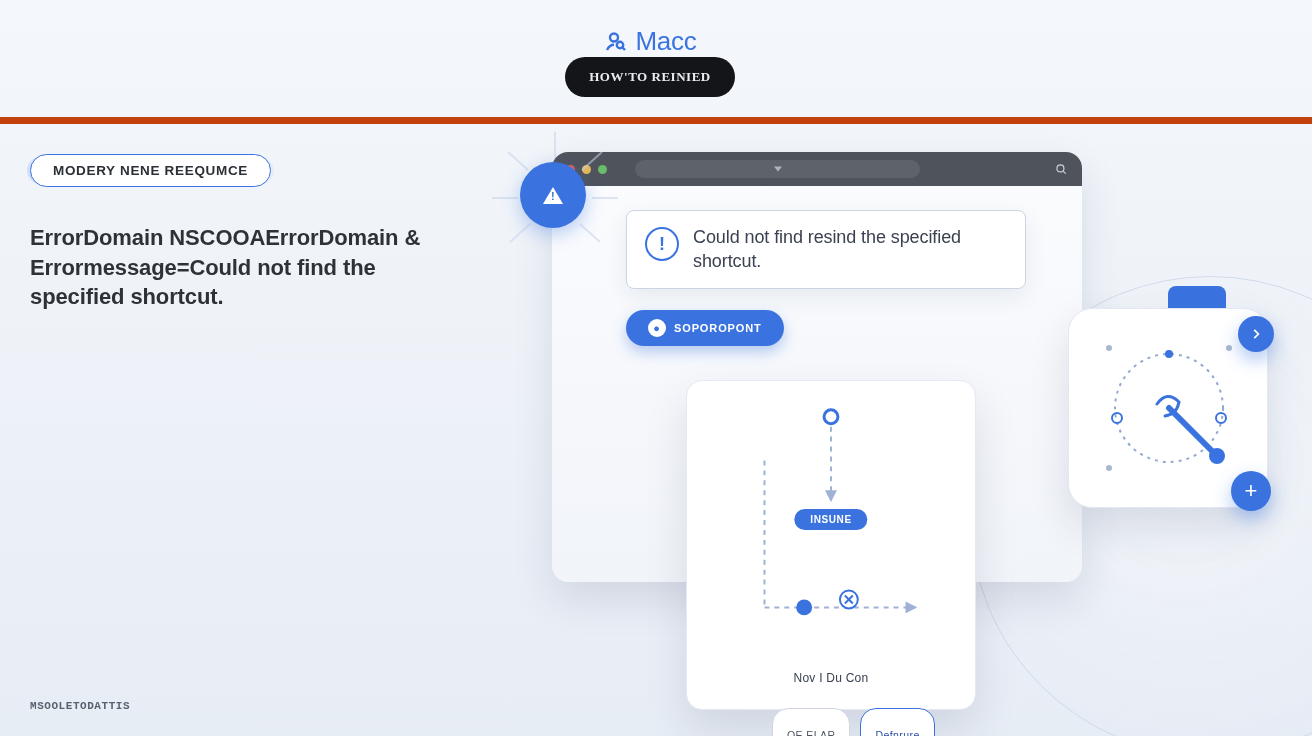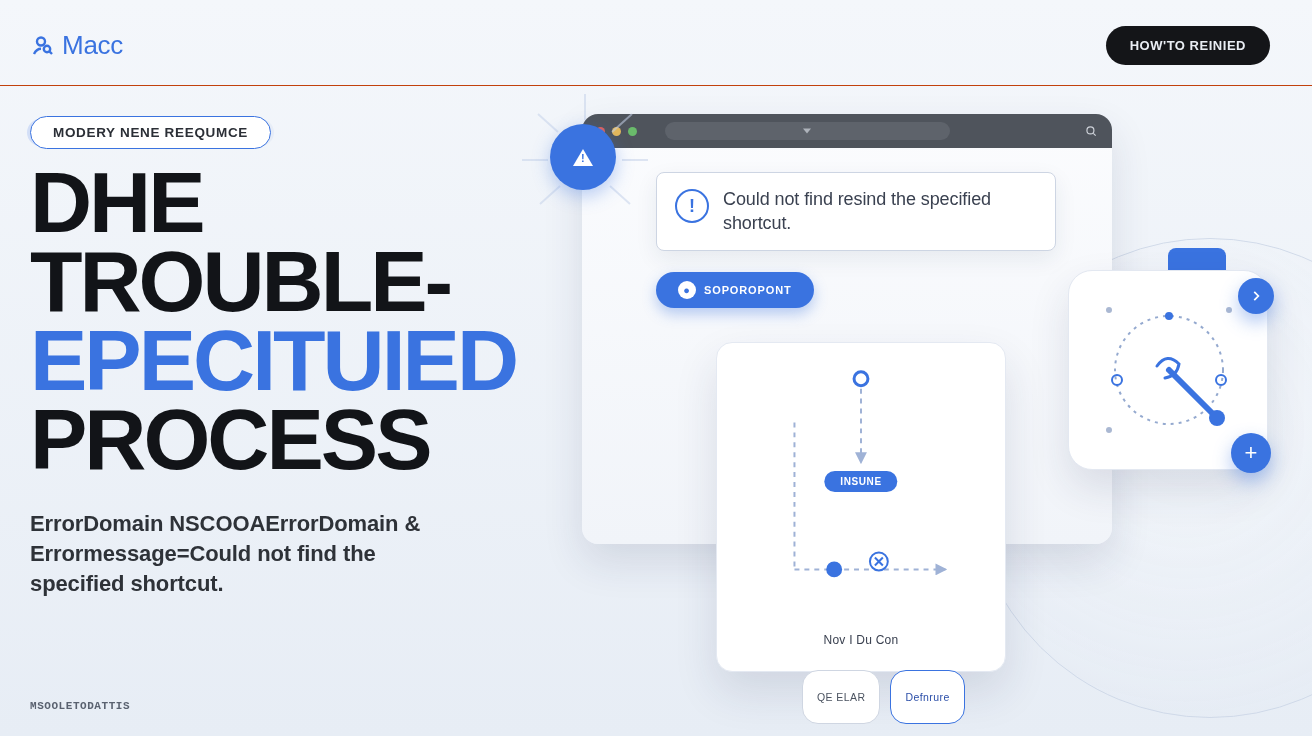--- a/index.html
+++ b/index.html
@@ -20,32 +20,34 @@
     font-family:-apple-system,BlinkMacSystemFont,"Segoe UI",Helvetica,Arial,sans-serif;
     color:var(--ink);
     position:relative;
     overflow:hidden;
   }
 
   
   .header{
     display:flex;align-items:center;justify-content:space-between;
     padding:26px 42px 20px 30px;
-    border-bottom:1px solid #c2410c;
+    border-bottom:7px solid #c2410c;
+    flex-direction:column;
   }
   .brand{display:flex;align-items:center;gap:8px;color:var(--blue);font-size:26px;font-weight:500;letter-spacing:-.01em}
   .brand-icon{width:24px;height:24px;color:var(--blue)}
   .cta{
     background:#141518;color:#e9edf3;border:none;border-radius:26px;
     padding:12px 24px;font-size:13px;font-weight:700;letter-spacing:.04em;
     cursor:pointer;
-  }
-
-  
-  .main{display:flex;gap:38px;padding:30px 30px 0 30px}
+    font-family:Liberation Serif, serif;
+  }
+
+  
+  .main{display:flex;gap:24px;padding:30px 30px 0 30px}
   .col-l{flex:0 0 470px;position:relative}
   .col-r{flex:1;position:relative;height:560px}
 
   .pill{
     display:inline-flex;align-items:center;
     background:var(--white);
     border:1.5px solid var(--blue);
     border-radius:30px;
     padding:8px 22px;
     font-size:13.5px;font-weight:700;letter-spacing:.05em;
@@ -193,26 +195,20 @@
     <span>Macc</span>
   </div>
   <button class="cta">HOW'TO REINIED</button>
 </header>
 
 <div class="main">
 
   <div class="col-l">
     <span class="pill">MODERY NENE REEQUMCE</span>
 
-    <h1 class="headline">
-      <span class="w dark">DHE</span>
-      <span class="w dark">TROUBLE-</span>
-      <span class="w blue">EPECITUIED</span>
-      <span class="w dark">PROCESS</span>
-    </h1>
 
     <p class="sub">
       <span>ErrorDomain NSCOOAErrorDomain &amp;</span><br>
       <span>Errormessage=Could not find the</span><br>
       <span>specified shortcut.</span>
     </p>
   </div>
 
   <div class="col-r">
     <div class="stage">

